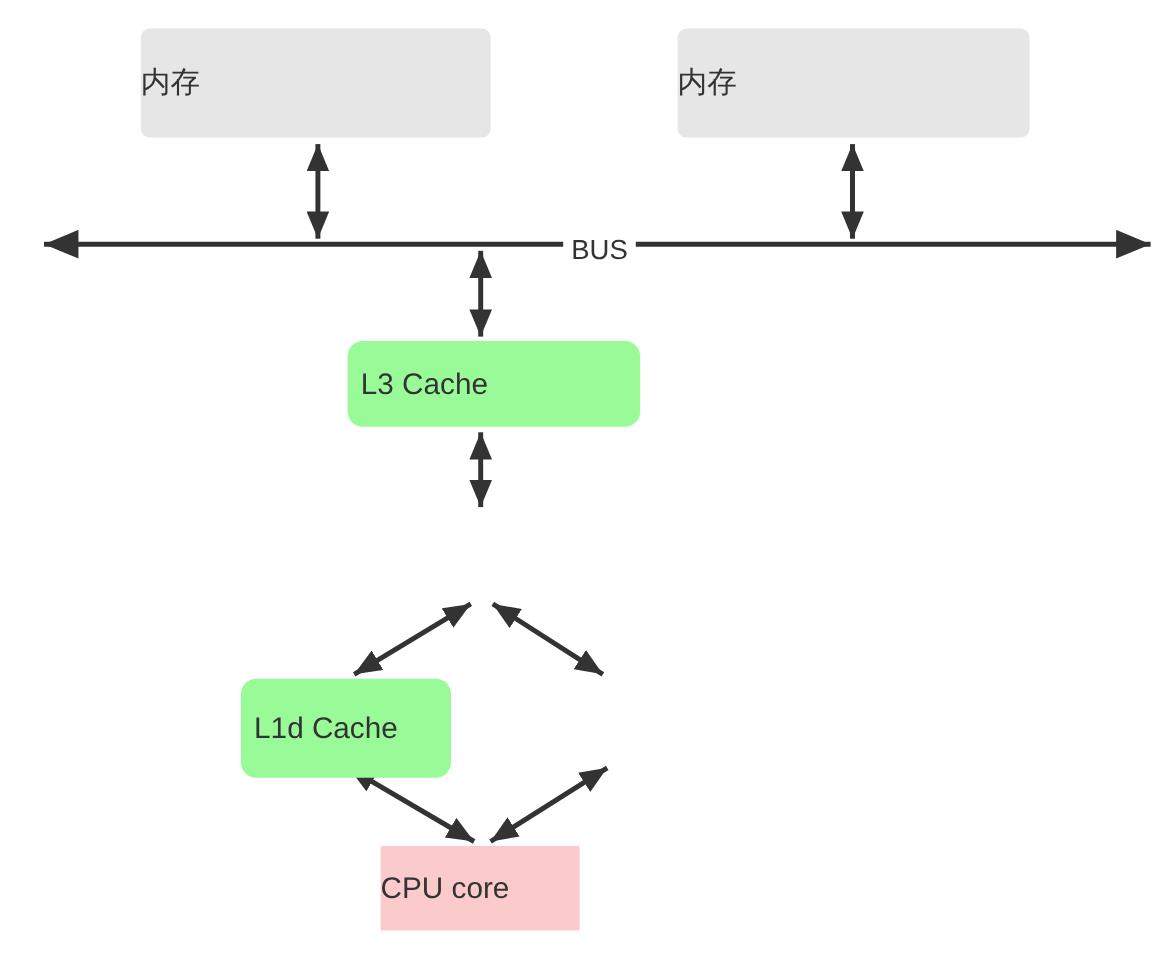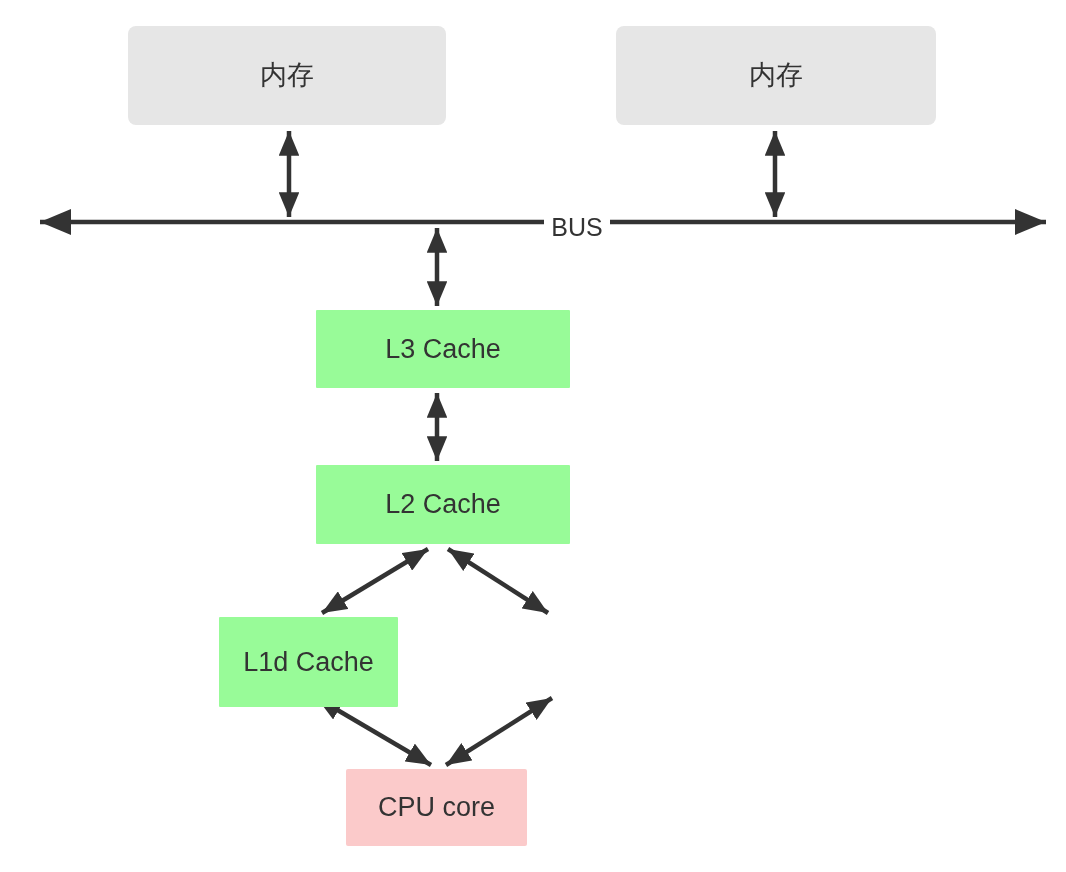--- a/index.html
+++ b/index.html
@@ -24,49 +24,48 @@
   }
   .edge {
     stroke: var(--line-color, #333333);
     stroke-width: 4.5;
     fill: none;
   }
   .node {
     position: absolute;
     display: flex;
     align-items: center;
-    justify-content: center;
     font-size: 27px;
     color: var(--text-color, #333333);
     line-height: 1.2;
     white-space: nowrap;
   }
   .node.memory {
     background: var(--memory-fill, #e6e6e6);
     border-radius: 8px;
   }
   .node.cache {
     background: var(--cache-fill, #98fb98);
-    border-radius: 1px;
+    border-radius: 14px;
+    padding-left: 12px;
   }
   .node.cpu {
     background: var(--cpu-fill, #fbcaca);
     border-radius: 2px;
   }
   #bus-label {
     position: absolute;
     left: 512px;
     top: 214px;
     width: 66px;
     text-align: center;
     font-size: 25px;
     color: var(--text-color, #333333);
     background: var(--canvas-bg, #ffffff);
     line-height: 27px;
-    margin-left: 32px;
   }
 </style>
 </head>
 <body>
 
 <div id="canvas">
 
   <svg id="connector-layer" viewBox="0 0 1066 872" xmlns="http://www.w3.org/2000/svg">
     <defs>
       <marker id="arrow" viewBox="0 0 12 10" refX="12" refY="5" markerWidth="5.5" markerHeight="4.6" orient="auto-start-reverse">
@@ -103,23 +102,20 @@
   <div class="node memory" style="left:616px; top:26px; width:320px; height:99px;">
     <span>内存</span>
   </div>
 
   <div id="bus-label">BUS</div>
 
   <div class="node cache" style="left:316px; top:310px; width:254px; height:78px;">
     <span>L3 Cache</span>
   </div>
 
-  <div class="node cache" style="left:316px; top:465px; width:254px; height:79px;">
-    <span>L2 Cache</span>
-  </div>
 
   <div class="node cache" style="left:219px; top:617px; width:179px; height:90px;">
     <span>L1d Cache</span>
   </div>
 
 
   <div class="node cpu" style="left:346px; top:769px; width:181px; height:77px;">
     <span>CPU core</span>
   </div>
 

